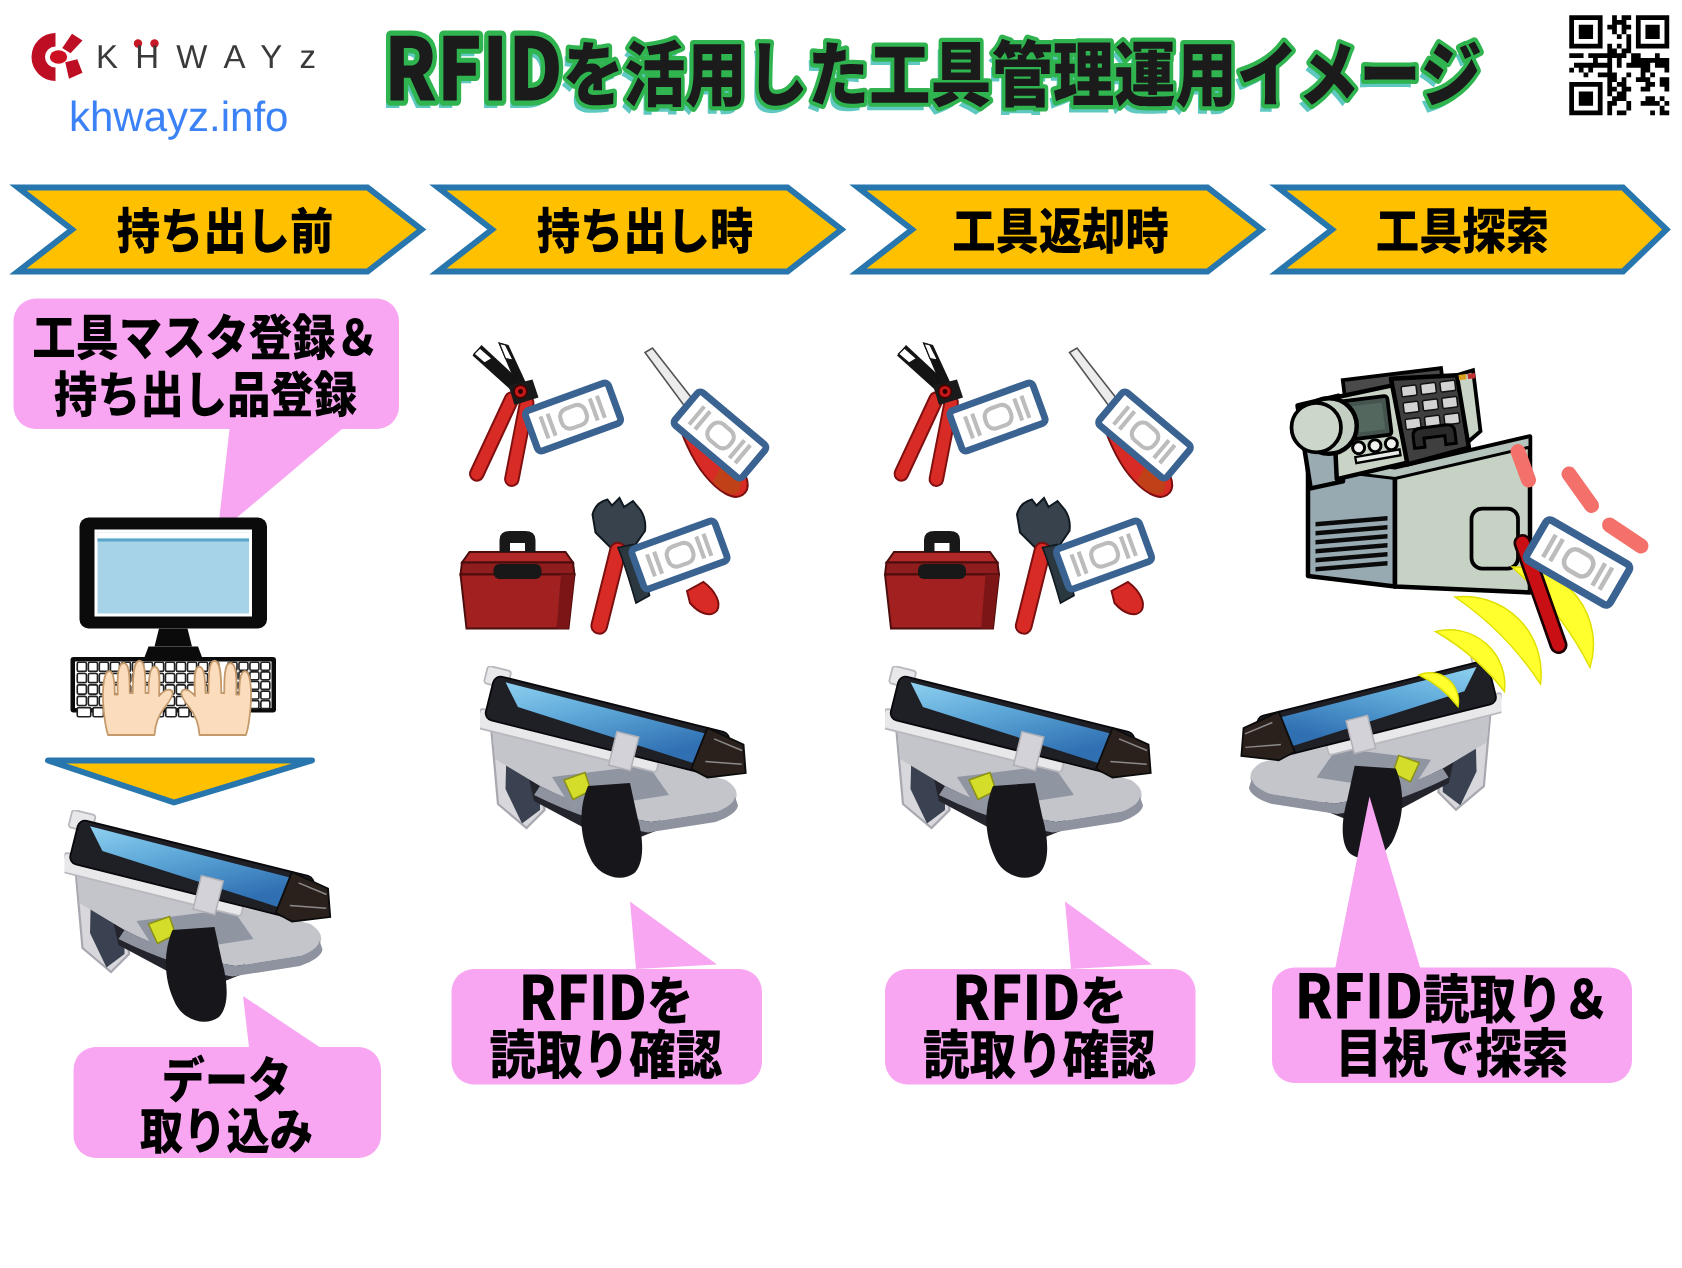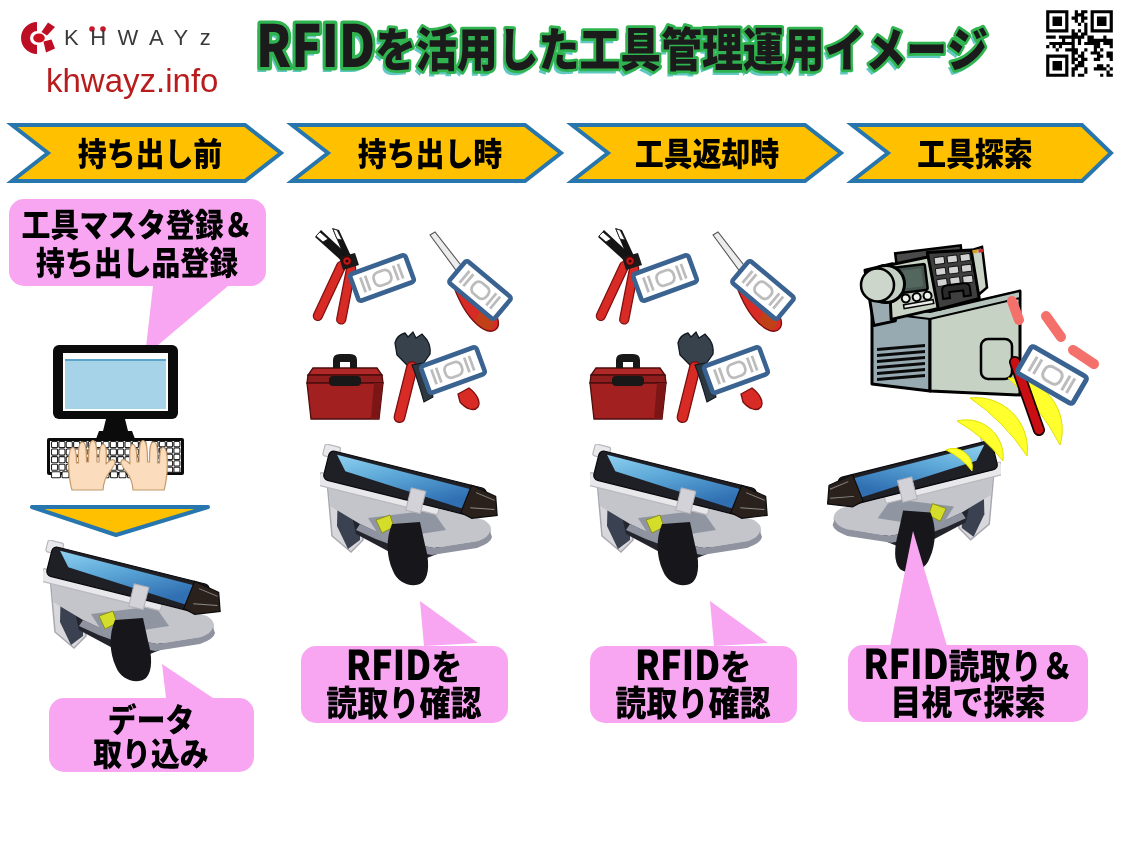--- a/index.html
+++ b/index.html
@@ -15,21 +15,21 @@
 <g id="LOGOICON">
 <path d="M23 9 A16 16 0 1 0 23 41 L23 32 A7 7 0 0 1 23 18 Z" fill="#be0e24"></path>
 <ellipse cx="25" cy="25" rx="5.8" ry="4.5" fill="#cc1022"></ellipse>
 <polygon points="27.5,19 34,9.5 41,14 33,22.5" fill="#be0e24"></polygon>
 <polygon points="29.5,28.5 37.5,26.5 41,35.5 32,39.5" fill="#be0e24"></polygon>
 <circle cx="78" cy="16" r="2.8" fill="#c81828"></circle>
 <circle cx="89" cy="16" r="2.8" fill="#c81828"></circle>
 </g>
 <text x="50" y="32" font-size="22" fill="#3a3a3a" letter-spacing="11.5">KHWAYz</text>
 </svg>
-<div class="abs" style="left:46px;top:62px;font-size:33px;color:#b91c1c">khwayz.info</div>
+<div class="abs" style="left:46px;top:62px;font-size:28px;color:#3b82f6">khwayz.info</div>
 
 <svg class="abs" style="left:243px;top:15px" width="778" height="72" viewBox="0 0 778 72">
     <g transform="translate(10.0,57.0) scale(0.04085,-0.04750)" fill="#5fc8c0">
       <use href="#g0052" transform="translate(0,0) scale(1.220)"></use>
       <use href="#g0046" transform="translate(864,0) scale(1.220)"></use>
       <use href="#g0049" transform="translate(1601,0) scale(1.220)"></use>
       <use href="#g0044" transform="translate(2028,0) scale(1.220)"></use>
       <use href="#g3092" x="2917"></use>
       <use href="#g6D3B" x="3917"></use>
       <use href="#g7528" x="4917"></use>

